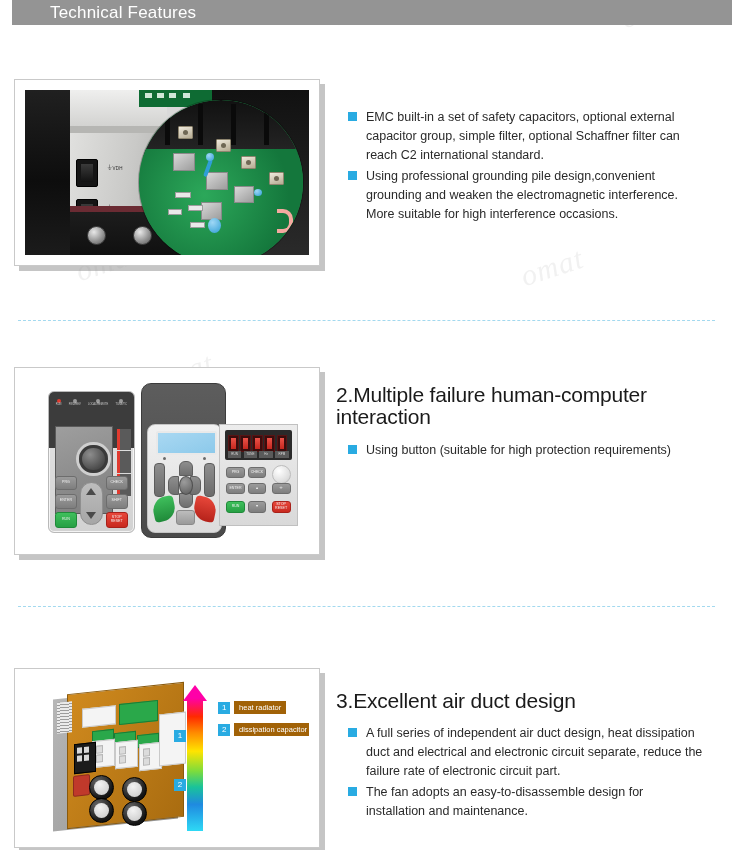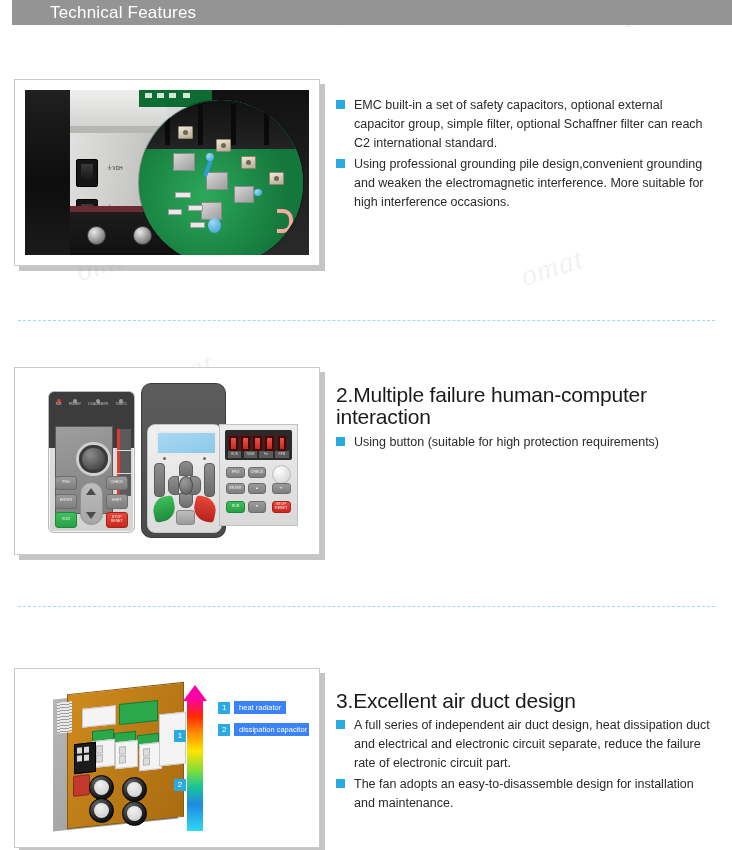--- a/index.html
+++ b/index.html
@@ -20,21 +20,21 @@
 
   
   .section{position:absolute;left:0;width:732px;}
   .fig{position:absolute;background:#ffffff;border:1px solid #c9c9c9;
        box-shadow:5px 5px 0 rgba(150,150,150,.55);overflow:hidden;}
   .fig-inner{position:absolute;left:10px;top:10px;right:10px;bottom:10px;overflow:hidden;}
 
   .content{position:absolute;}
   h2.sec-title{margin:0 0 4px 0;font-size:21px;font-weight:normal;line-height:1.06;
       color:#1a1a1a;letter-spacing:-.2px;}
-  ul.bullets{margin:0;padding:0;list-style:none;}
+  ul.bullets{margin:12px;padding:0;list-style:none;}
   ul.bullets li{position:relative;padding-left:18px;margin-bottom:2px;font-size:12.5px;
       line-height:1.52;color:#2a2a2a;}
   ul.bullets li .bsq{position:absolute;left:0;top:4px;width:9px;height:9px;background:#29abe2;}
 
   .divider{position:absolute;left:18px;width:697px;height:0;
       border-top:1px dashed #9fd8ef;opacity:.95;}
 
   
   .emc-photo{position:absolute;inset:0;background:#d9d9d9;}
   .emc-dark-left{position:absolute;left:0;top:0;width:18%;height:100%;
@@ -171,21 +171,21 @@
       background:linear-gradient(180deg,#ff00a8 0%,#ff2a00 14%,#ff8a00 26%,#ffe400 40%,#7ddc3c 55%,#19c39a 67%,#1f8ae0 80%,#2ed9f5 100%);}
   .ad-arrow .head{position:absolute;left:50%;top:0;transform:translateX(-50%);width:0;height:0;
       border-left:12px solid transparent;border-right:12px solid transparent;border-bottom:16px solid #ff00a8;}
 
   .ad-tag{position:absolute;width:12px;height:12px;background:#29abe2;color:#fff;font-size:8px;
       line-height:12px;text-align:center;}
   .ad-legend{position:absolute;left:68%;top:14%;width:30%;}
   .ad-legend .row{display:flex;align-items:center;margin-bottom:9px;}
   .ad-legend .num{width:12px;height:12px;background:#29abe2;color:#fff;font-size:8px;
       line-height:12px;text-align:center;margin-right:4px;flex:0 0 auto;}
-  .ad-legend .lab{background:#3b82f6;color:#ffffff;font-size:7.5px;padding:2px 5px;white-space:nowrap;}
+  .ad-legend .lab{background:#a16207;color:#ffffff;font-size:7.5px;padding:2px 5px;white-space:nowrap;}
 </style>
 </head>
 <body>
 
 <div class="wm" style="left:330px;top:-10px;">omat</div>
 <div class="wm" style="left:620px;top:-8px;">omat</div>
 <div class="wm" style="left:75px;top:245px;">omat</div>
 <div class="wm" style="left:520px;top:250px;">omat</div>
 <div class="wm" style="left:150px;top:355px;">omat</div>
 <div class="wm" style="left:55px;top:760px;">omat</div>

